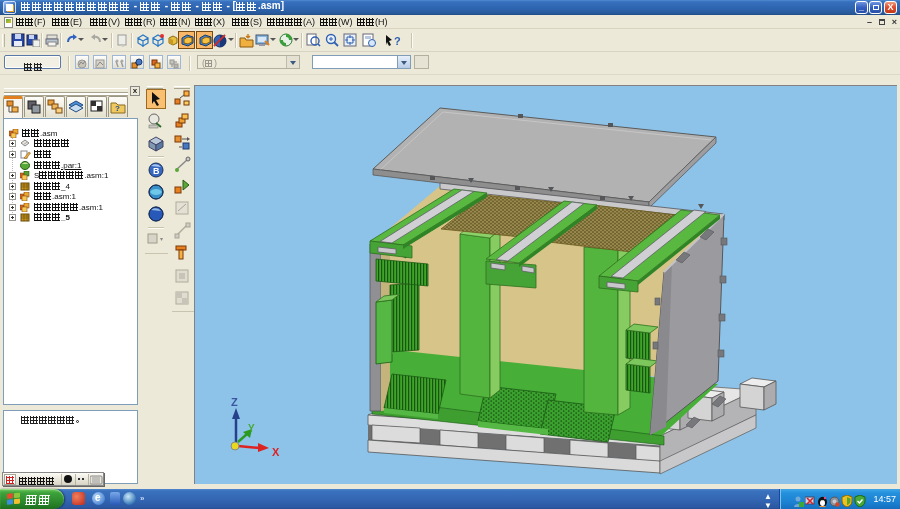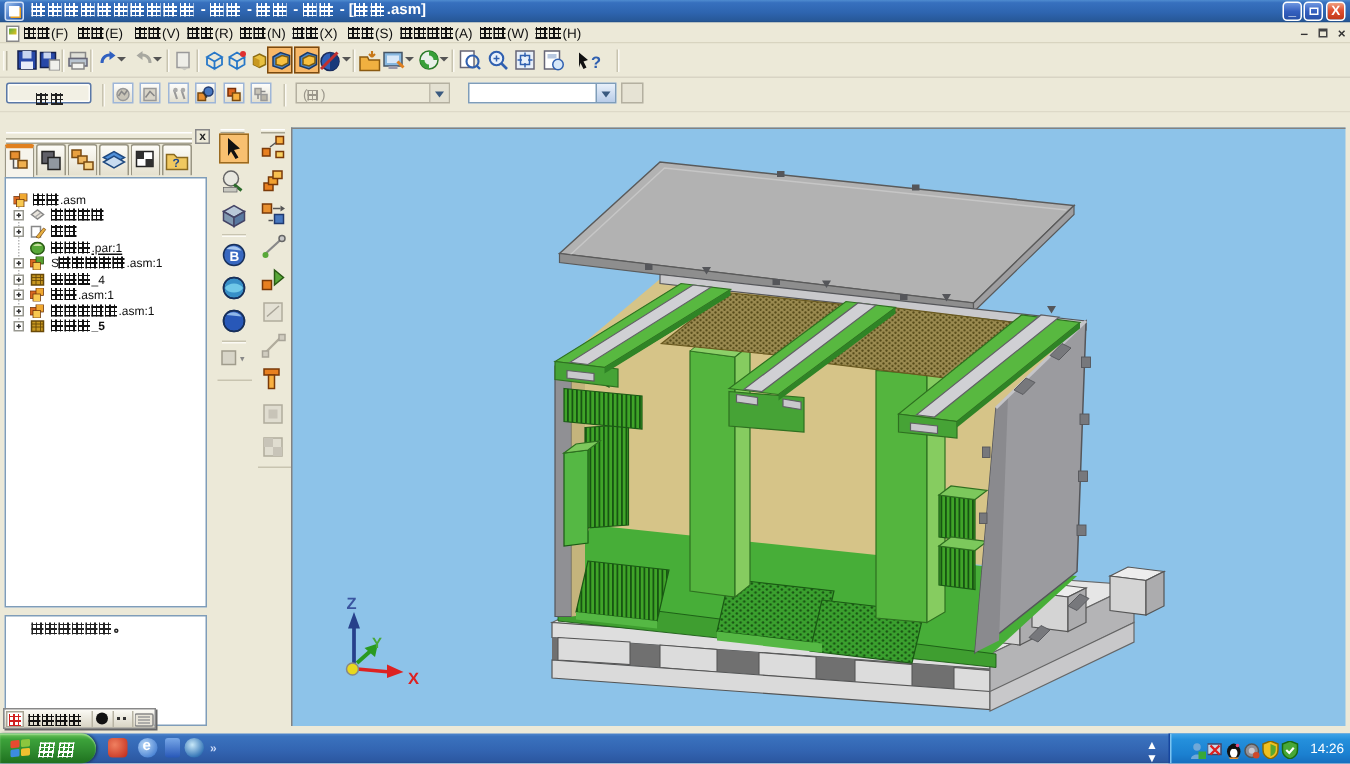--- a/index.html
+++ b/index.html
@@ -686,16 +686,16 @@
             <circle cx="8.5" cy="8.5" r="2.2" fill="#D04828"></circle>
           </svg></div>
       <div class="tricon" style="left:61px;"><svg width="12" height="12">
             <path d="M6 0l5 2v4c0 3-2 5-5 6-3-1-5-3-5-6V2z" fill="#F0C020" stroke="#8A6A00"></path>
             <path d="M6 2l3.5 1.5v2.5c0 2-1.5 3.5-3.5 4.3z" fill="#58A830"></path>
           </svg></div>
       <div class="tricon" style="left:74px;"><svg width="12" height="12">
             <path d="M6 0l5 2v4c0 3-2 5-5 6-3-1-5-3-5-6V2z" fill="#48A838" stroke="#1A6A10"></path>
             <path d="M3.5 6l2 2 3-3.5" stroke="#fff" stroke-width="1.4" fill="none"></path>
           </svg></div>
-      <div id="time">14:26</div>
+      <div id="time">14:57</div>
     </div>
   </div>
 </div>
 
 </body></html>

